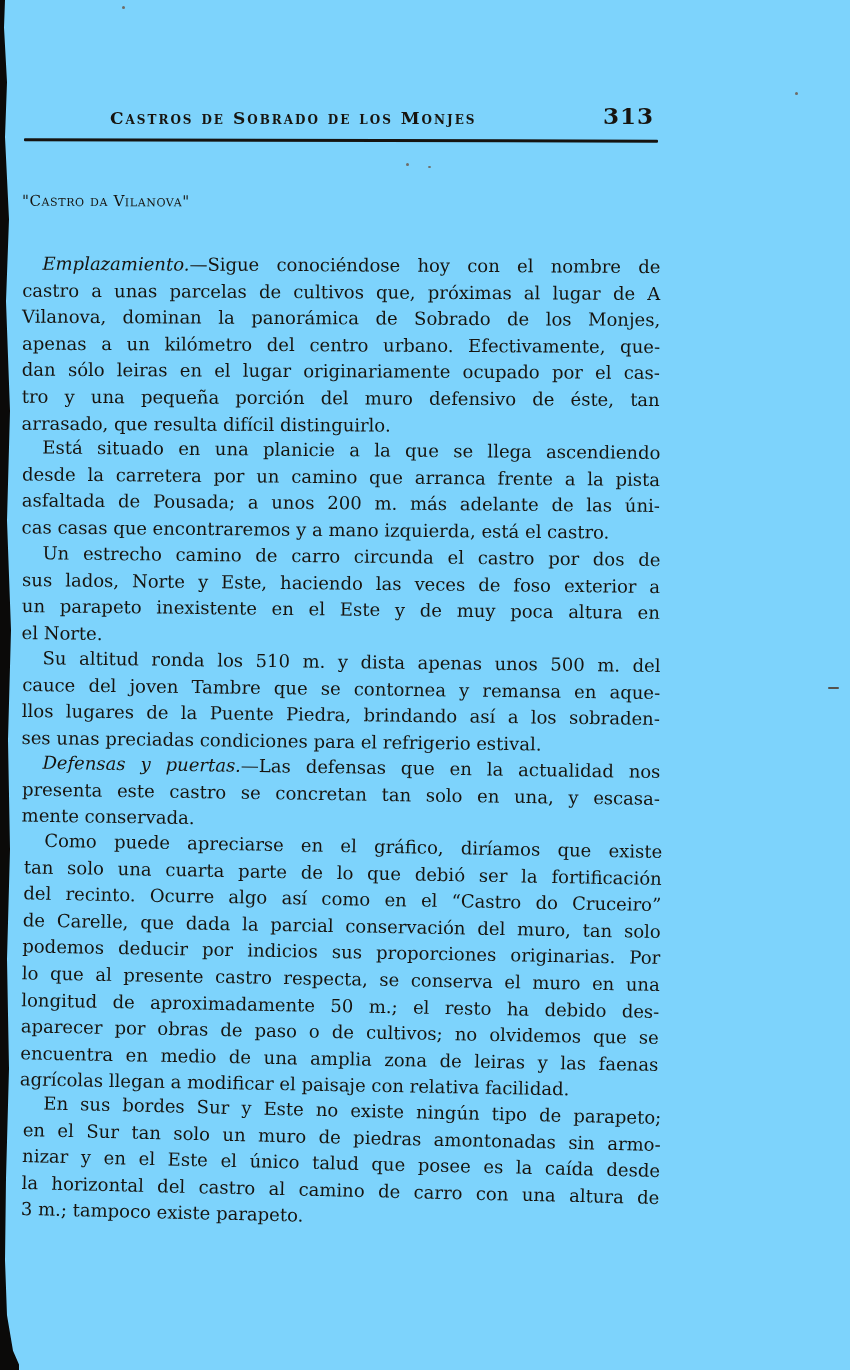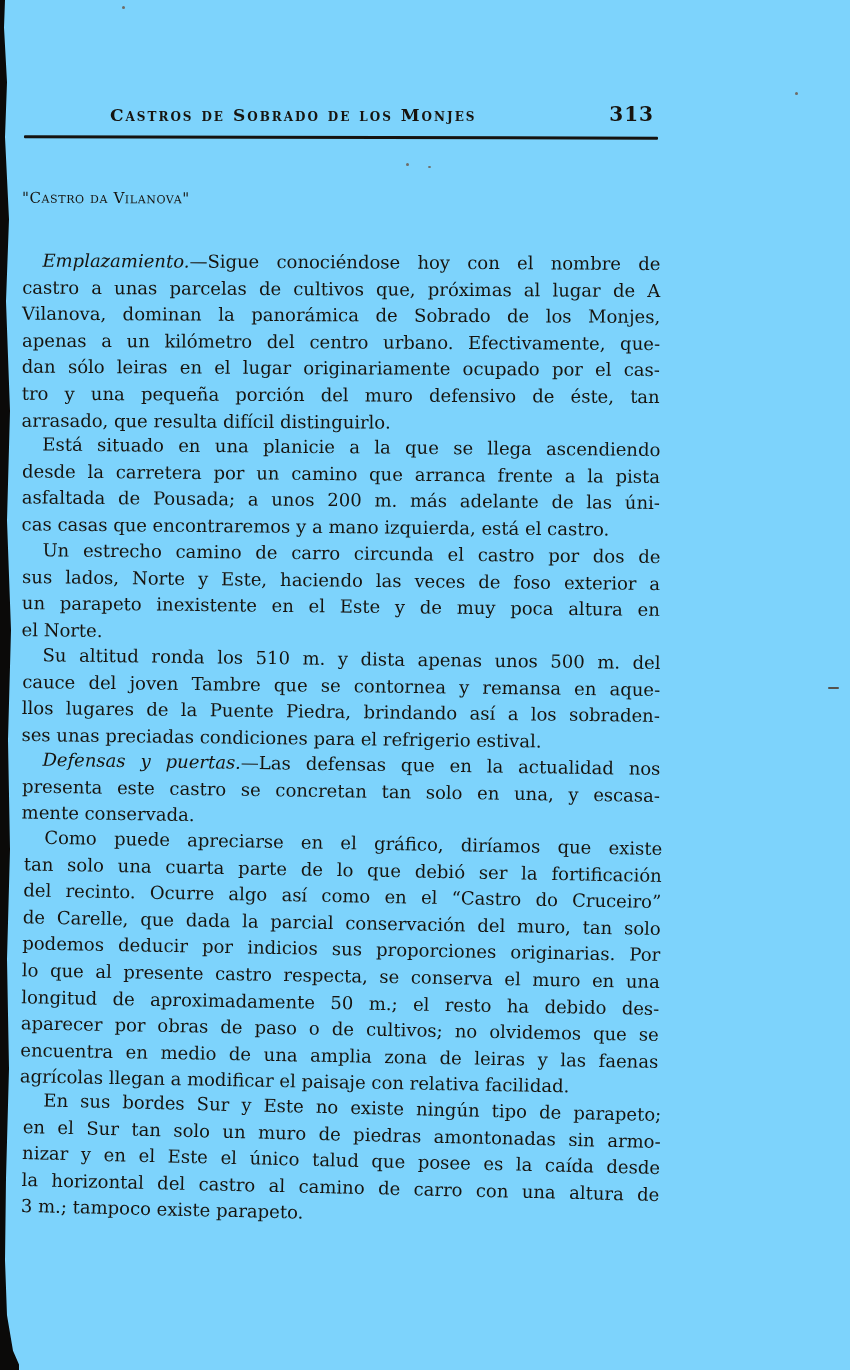--- a/index.html
+++ b/index.html
@@ -44,21 +44,21 @@
     font-variant: small-caps;
     font-weight: bold;
     font-size: 17px;
     letter-spacing: 2px;
     white-space: nowrap;
   }
   .page-number {
     margin-left: auto;
     padding-right: 6px;
     font-weight: bold;
-    font-size: 20px;
+    font-size: 23px;
     letter-spacing: 1px;
   }
 
   .header-rule {
     margin-top: 10px;
     margin-left: 2px;
     width: 634px;
     height: 3px;
     background: #151310;
     border-radius: 1px;

